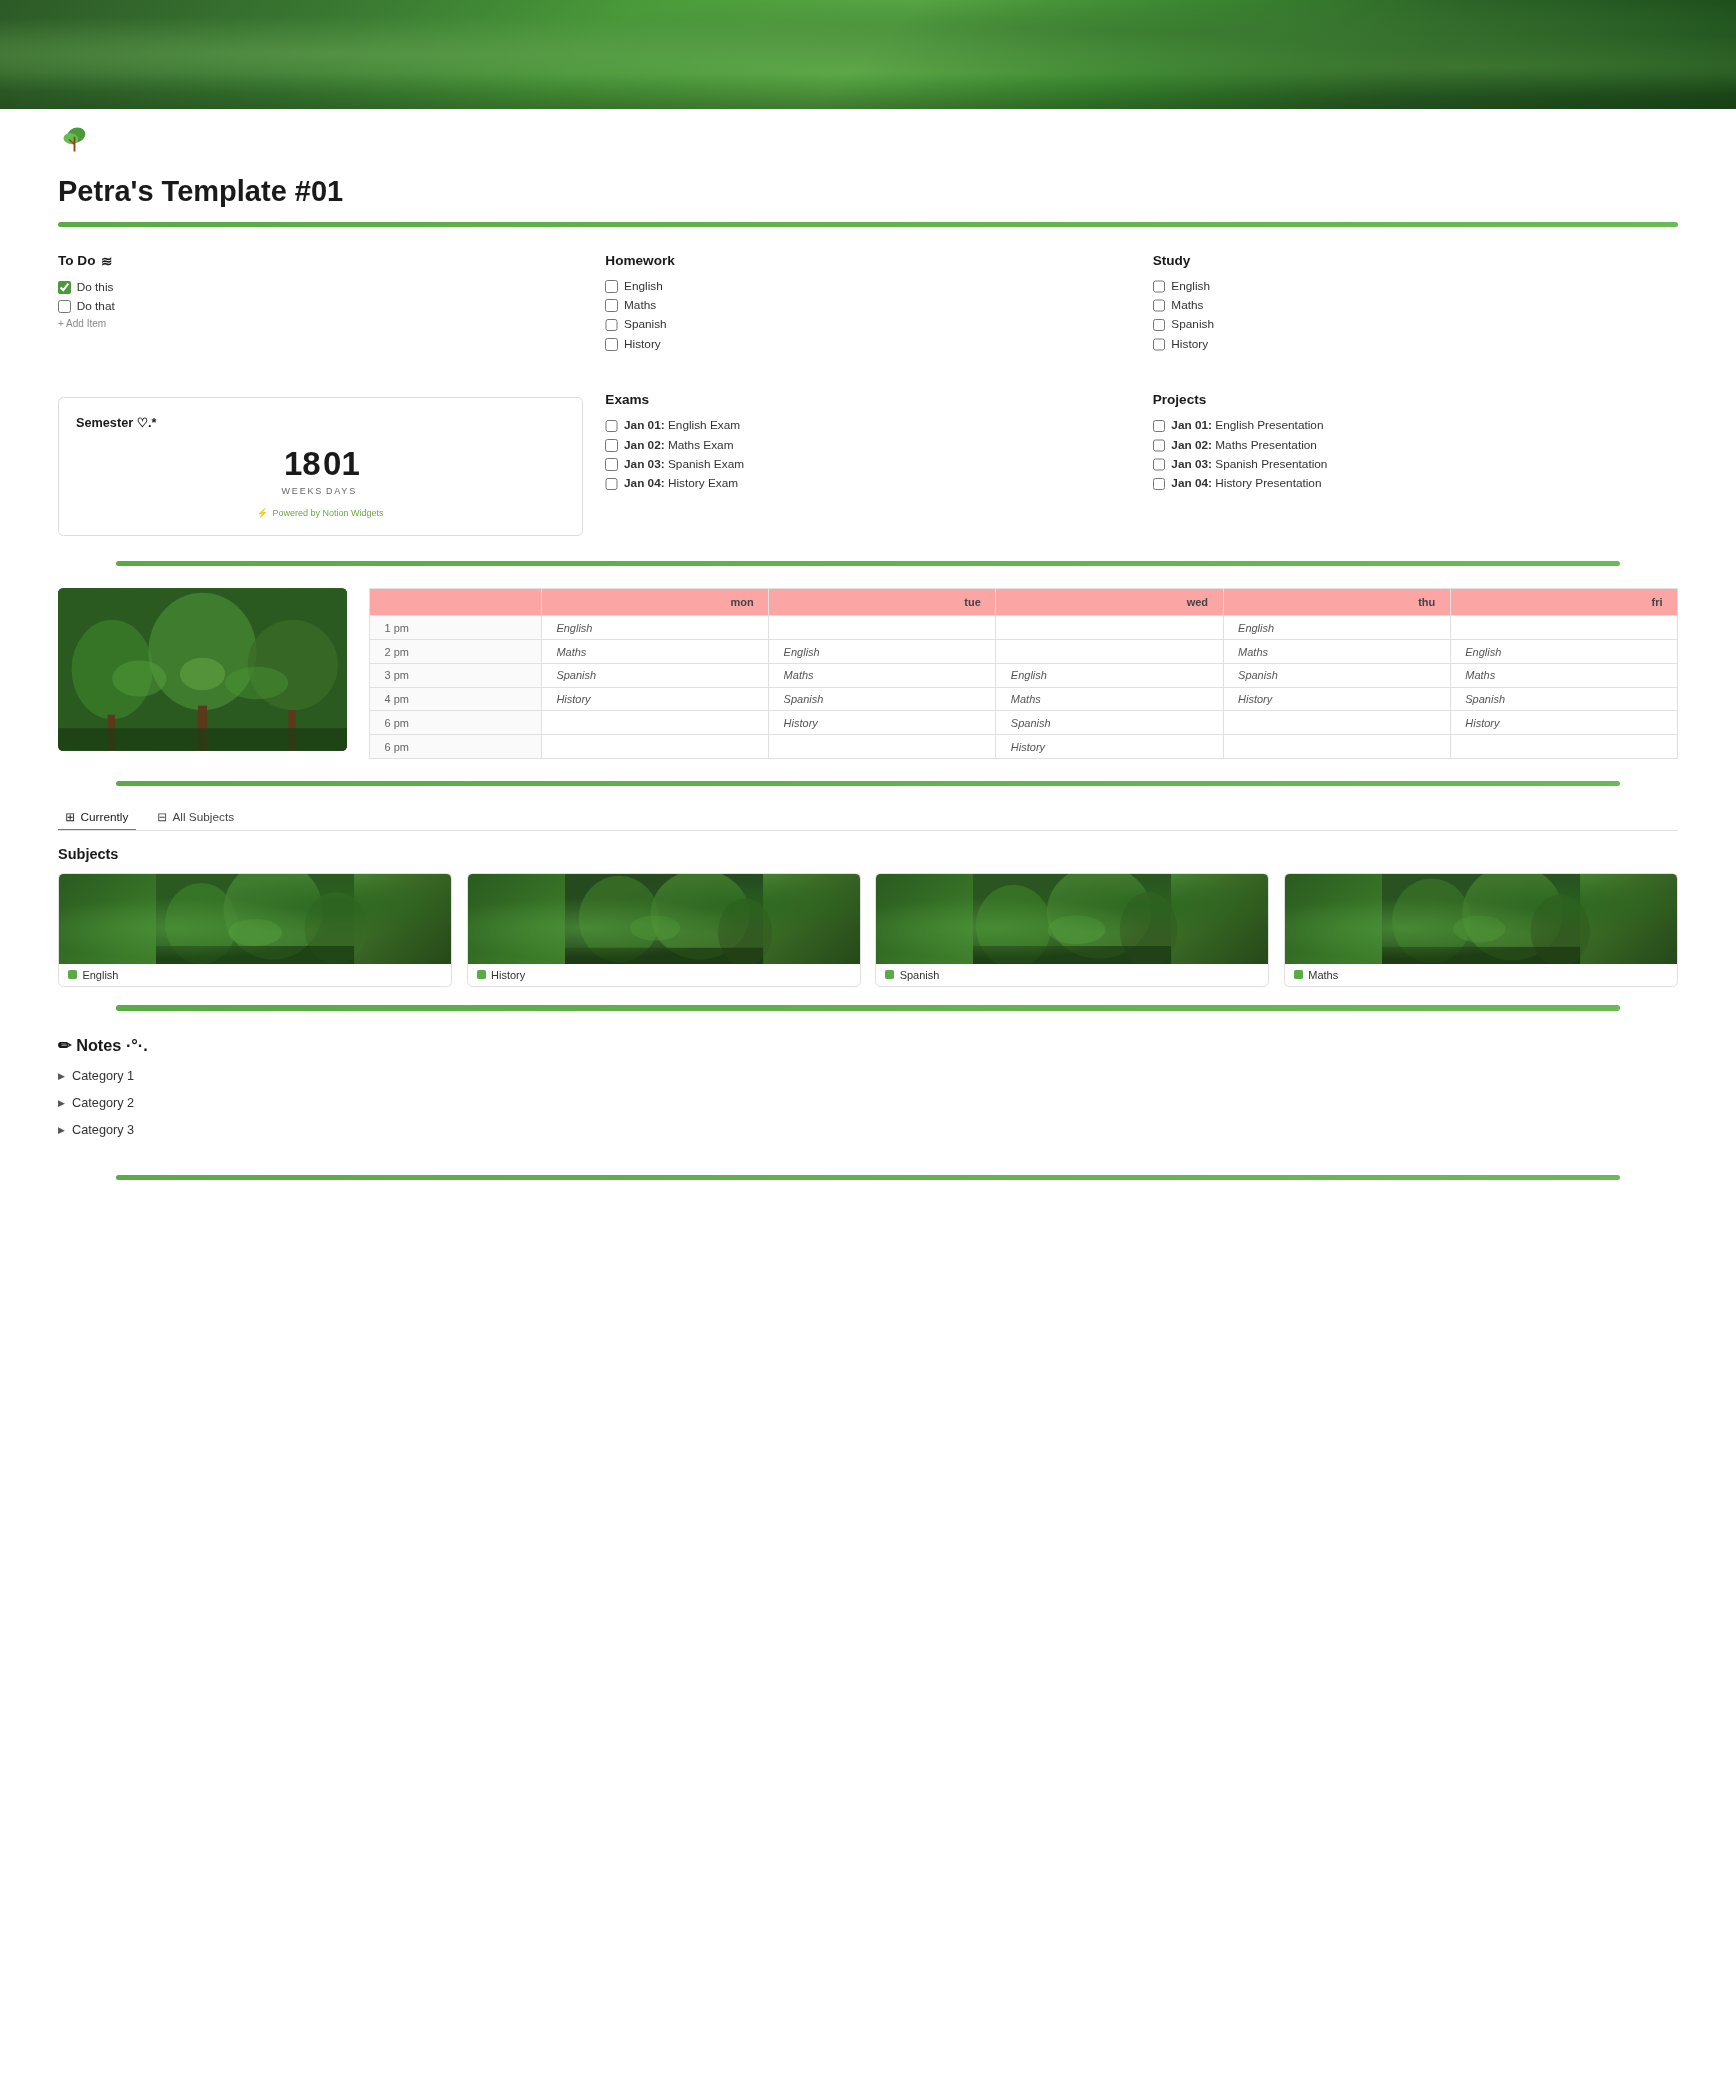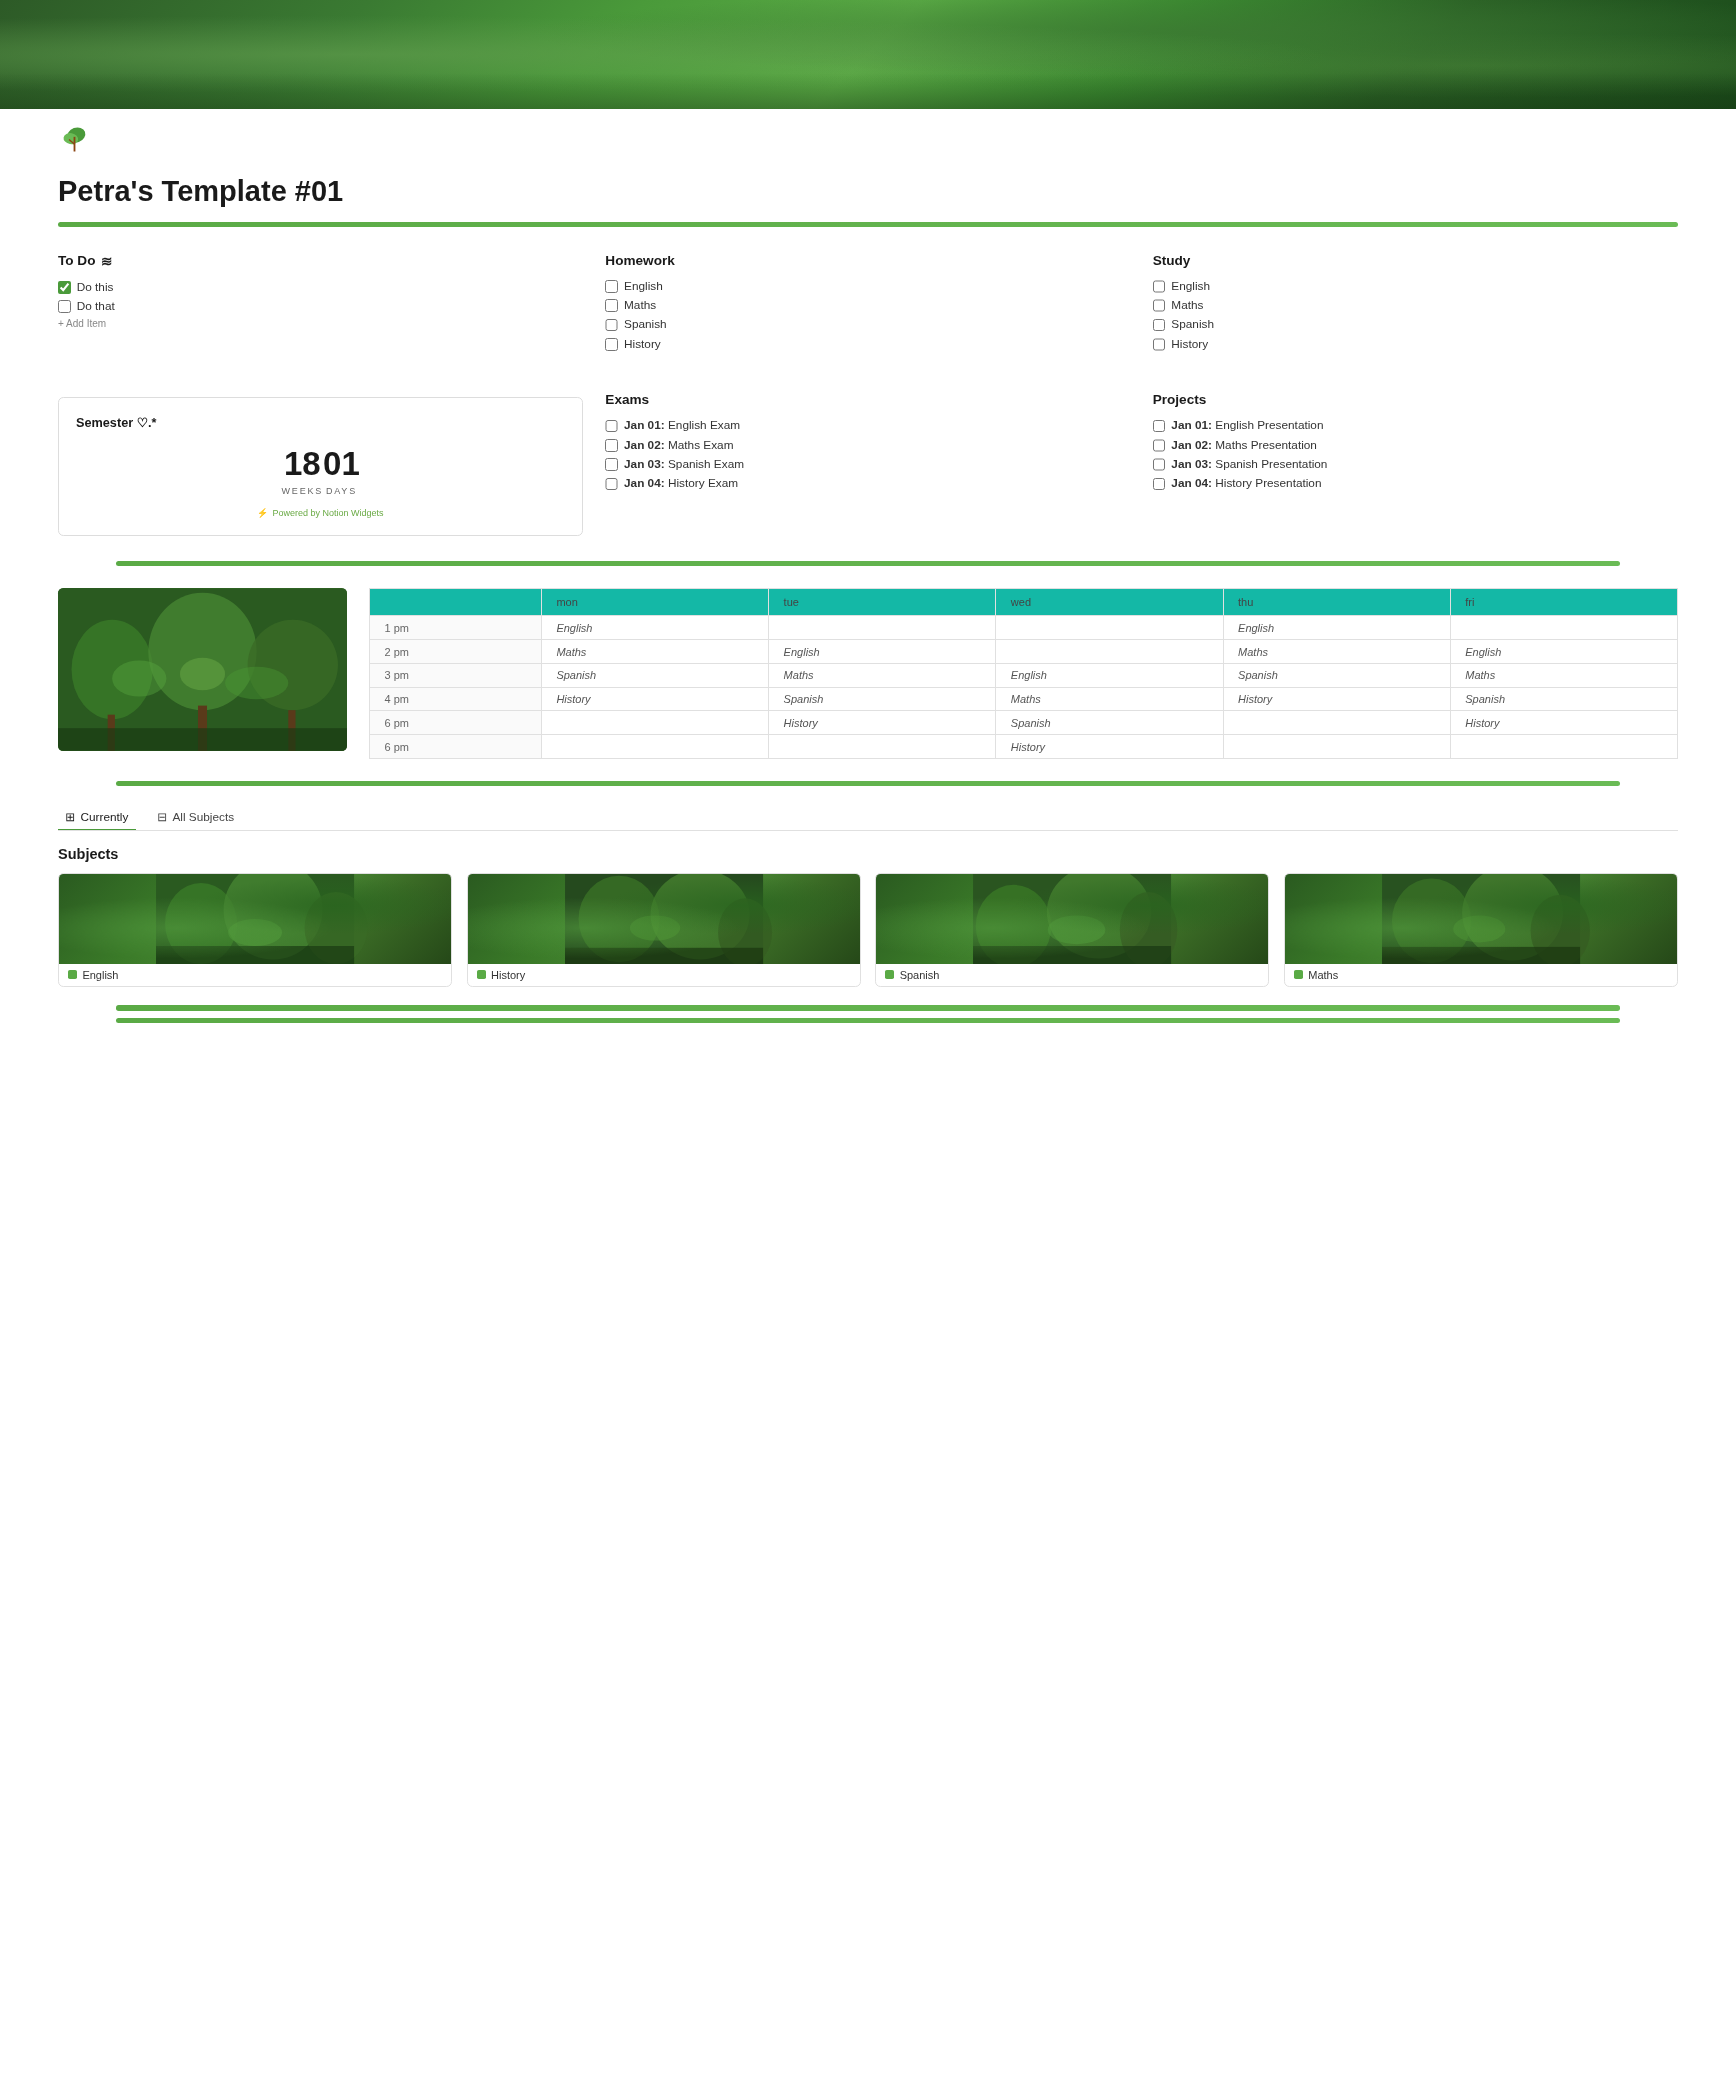--- a/index.html
+++ b/index.html
@@ -168,24 +168,24 @@
         radial-gradient(ellipse at 70% 40%, rgba(40,100,30,0.8) 0%, transparent 35%),
         radial-gradient(ellipse at 50% 80%, rgba(20,60,15,0.6) 0%, transparent 30%);
     }
 
     .timetable {
       flex: 1;
       border-collapse: collapse;
       font-size: 11px;
     }
     .timetable th {
-      background: #14b8a6;
+      background: #fca5a5;
       padding: 7.2px 14.5px;
-      text-align: left;
-      font-weight: 400;
+      text-align: right;
+      font-weight: 700;
       border: 0.9px solid #e0e0e0;
       color: #444;
     }
     .timetable td {
       padding: 5.4px 14.5px;
       border: 0.9px solid #e0e0e0;
       color: #555;
       font-style: italic;
       min-width: 72px;
     }
@@ -609,19 +609,31 @@
       </div>
       <div class="subject-label">
         <div class="subject-dot"></div>
         <span>Maths</span>
       </div>
     </div>
   </div>
 
   <div class="green-divider"></div>
 
+  <div class="notes-section">
+    <div class="notes-title">✏ Notes ·°·.</div>
+    <div class="category-item">
+      <span>Category 1</span>
+    </div>
+    <div class="category-item">
+      <span>Category 2</span>
+    </div>
+    <div class="category-item">
+      <span>Category 3</span>
+    </div>
+  </div>
 
   <div class="green-divider"></div>
 
   <div class="bottom-spacer"></div>
 
 </div>
 
 
 </body></html>

